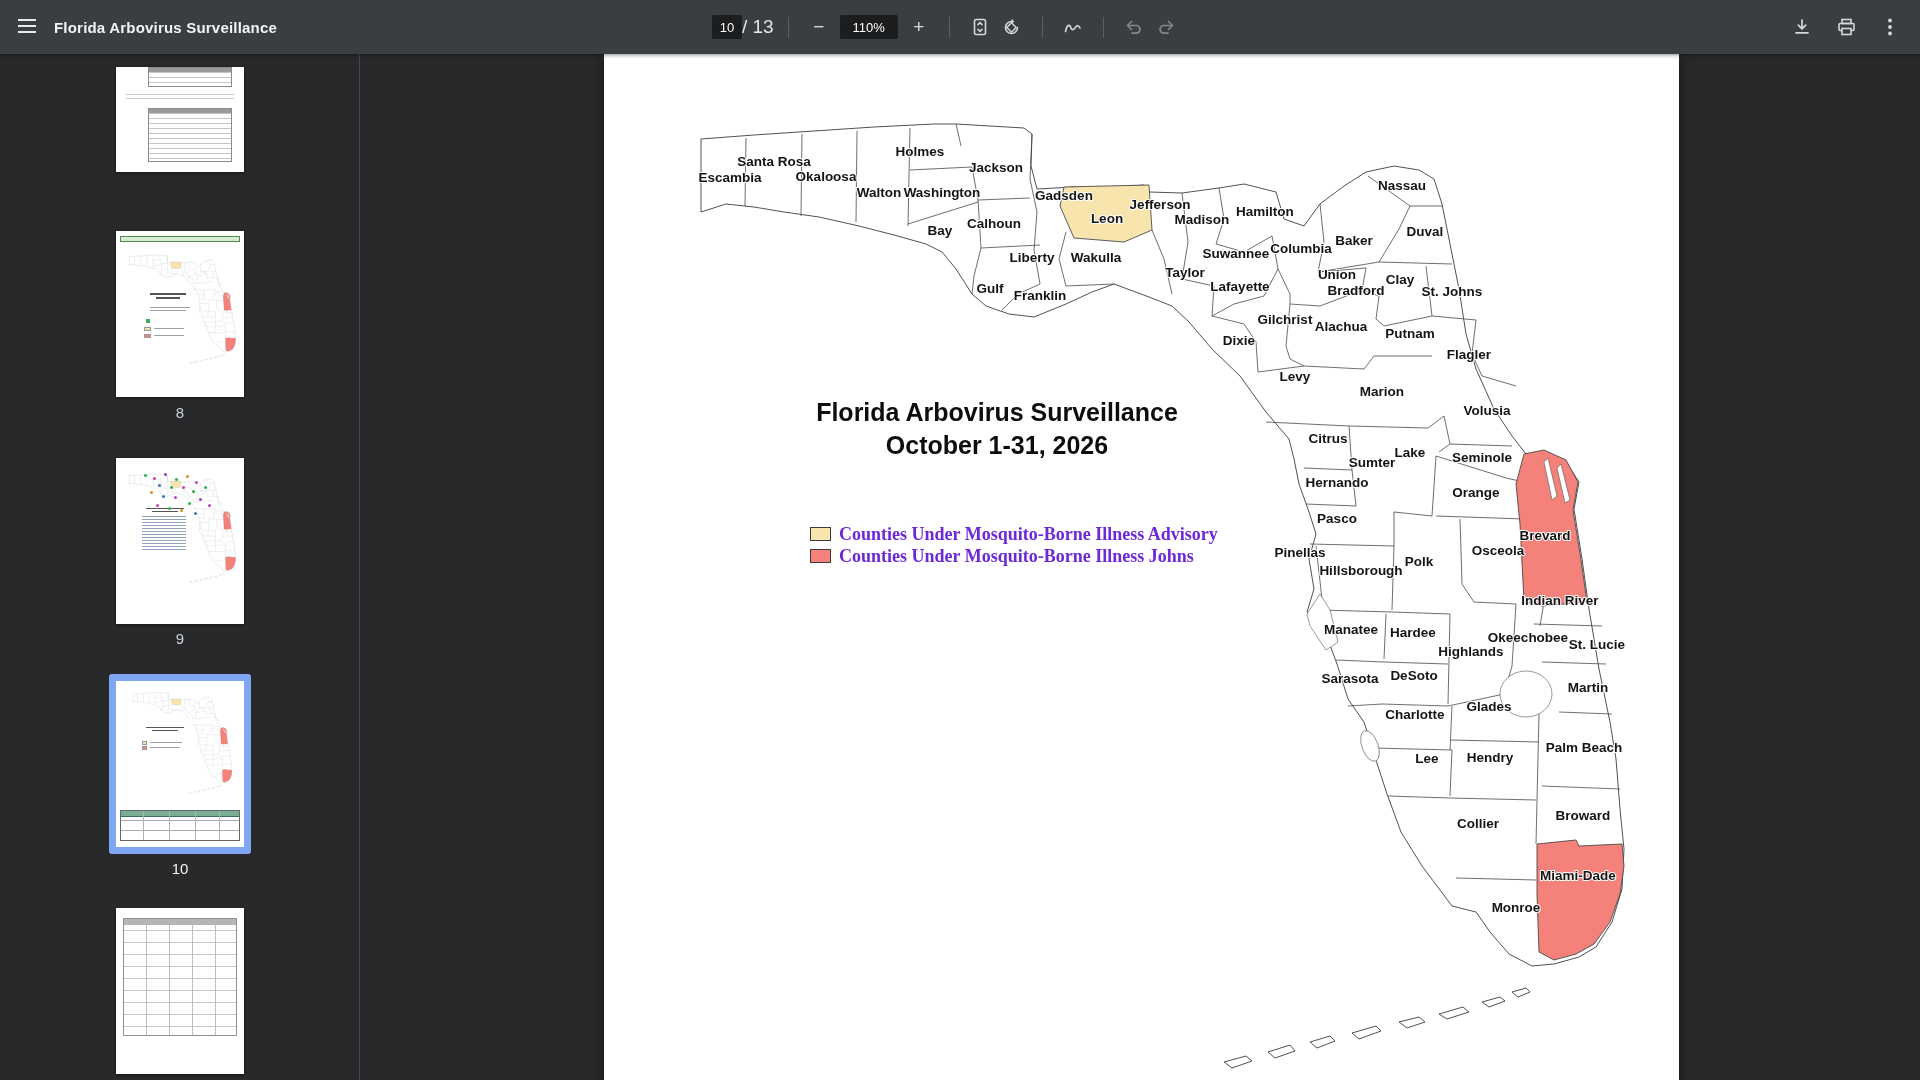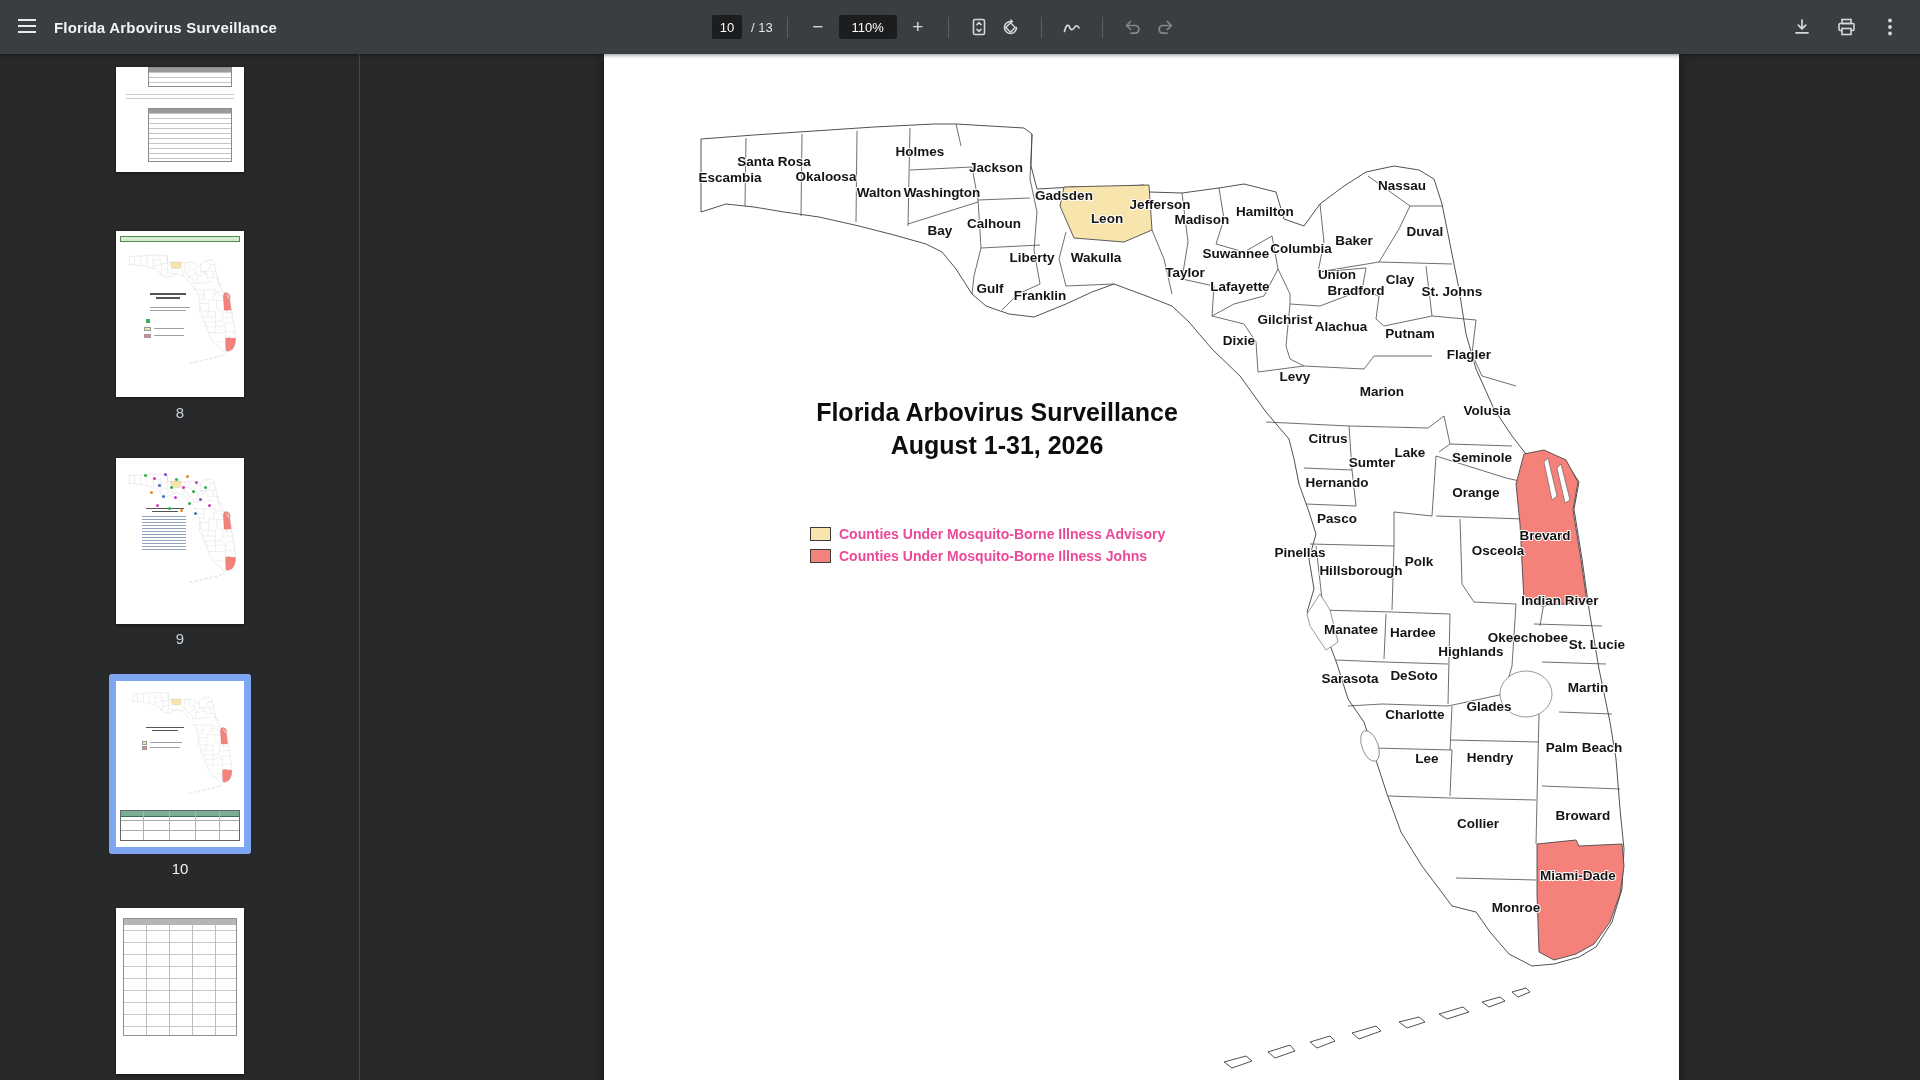--- a/index.html
+++ b/index.html
@@ -11,21 +11,21 @@
              box-shadow:0 1px 4px rgba(0,0,0,.45); z-index:10; }
   .tb-left { position:absolute; left:0; top:0; height:54px; display:flex; align-items:center; }
   .menu-btn { width:54px; height:54px; display:flex; align-items:center; justify-content:center;
               background:none; border:none; cursor:pointer; }
   .doc-name { font-size:15px; font-weight:600; color:#f1f3f4; letter-spacing:.2px; }
   .tb-center { position:absolute; left:712px; top:0; height:54px; display:flex; align-items:center; }
   .pagebox, .zoombox { background:#1c1d1f; color:#fff; border:none; border-radius:2px;
              height:24px; text-align:center; font-size:13px; font-family:"Liberation Sans",sans-serif; }
   .pagebox { width:30px; }
   .zoombox { width:58px; margin:0 5px; }
-  .page-total { color:#e3e5e8; font-size:13px; margin-left:9px; white-space:pre; }
+  .page-total { color:#e3e5e8; font-size:19px; white-space:pre; }
   .tb-sep { width:1px; height:21px; background:#5c5f62; margin:0 14px; }
   .tb-btn { background:none; border:none; width:32px; height:32px; border-radius:16px;
             display:flex; align-items:center; justify-content:center; cursor:pointer; color:#d5d7da; }
   .tb-btn.glyph { font-size:19px; color:#d5d7da; font-weight:400; }
   .tb-btn.disabled { color:#85878a; }
   .tb-btn svg { display:block; }
   .tb-right { position:absolute; right:14px; top:0; height:54px; display:flex; align-items:center; gap:12px; }
 
   
   .bodyrow { position:relative; height:1026px; display:flex; }
@@ -73,21 +73,21 @@
                  stroke:#ffffff; stroke-width:2px; paint-order:stroke; stroke-linejoin:round; }
   .state-borders { fill:none; stroke:#3d3d3d; stroke-width:0.9; stroke-linejoin:round; }
   .inner-borders { fill:none; stroke:#4a4a4a; stroke-width:0.8; stroke-linejoin:round; }
   .hl { stroke:#4a4a4a; stroke-width:0.9; }
   .water { fill:#fff; stroke:#555; stroke-width:0.6; }
   .doc-title { position:absolute; left:128px; top:342px; width:530px; text-align:center;
                font-weight:bold; color:#0d0d0d; font-size:25px; line-height:33px; }
   .legend { position:absolute; left:206px; top:469px; }
   .legend-row { display:flex; align-items:center; height:22px; }
   .legend-swatch { width:21px; height:14px; border:1px solid #3c3c3c; margin-right:8px; }
-  .legend-label { font-size:14px; font-weight:bold; color:#ec4899; white-space:nowrap; }
+  .legend-label { font-size:18px; font-weight:bold; color:#6d28d9; white-space:nowrap;font-family:Liberation Serif, serif; }
 </style>
 </head>
 <body>
 
 <div class="toolbar">
   <div class="tb-left">
     <button class="menu-btn">
       <span>
         <svg width="18" height="14" viewBox="0 0 18 14">
             <g fill="#e8eaed">
@@ -401,21 +401,21 @@
             <text x="980" y="698">Palm Beach</text>
             <text x="874" y="774">Collier</text>
             <text x="979" y="766">Broward</text>
             <text x="974" y="826">Miami-Dade</text>
             <text x="912" y="858">Monroe</text>
           </g>
       </svg>
 
       <div class="doc-title">
         <div>Florida Arbovirus Surveillance</div>
-        <div>August 1-31, 2026</div>
+        <div>October 1-31, 2026</div>
       </div>
 
       <div class="legend">
         <div class="legend-row">
           <span class="legend-swatch" style="background-color: rgb(248, 229, 173);"></span>
           <span class="legend-label">Counties Under Mosquito-Borne Illness Advisory</span>
         </div>
         <div class="legend-row">
           <span class="legend-swatch" style="background-color: rgb(245, 129, 123);"></span>
           <span class="legend-label">Counties Under Mosquito-Borne Illness Johns</span>

